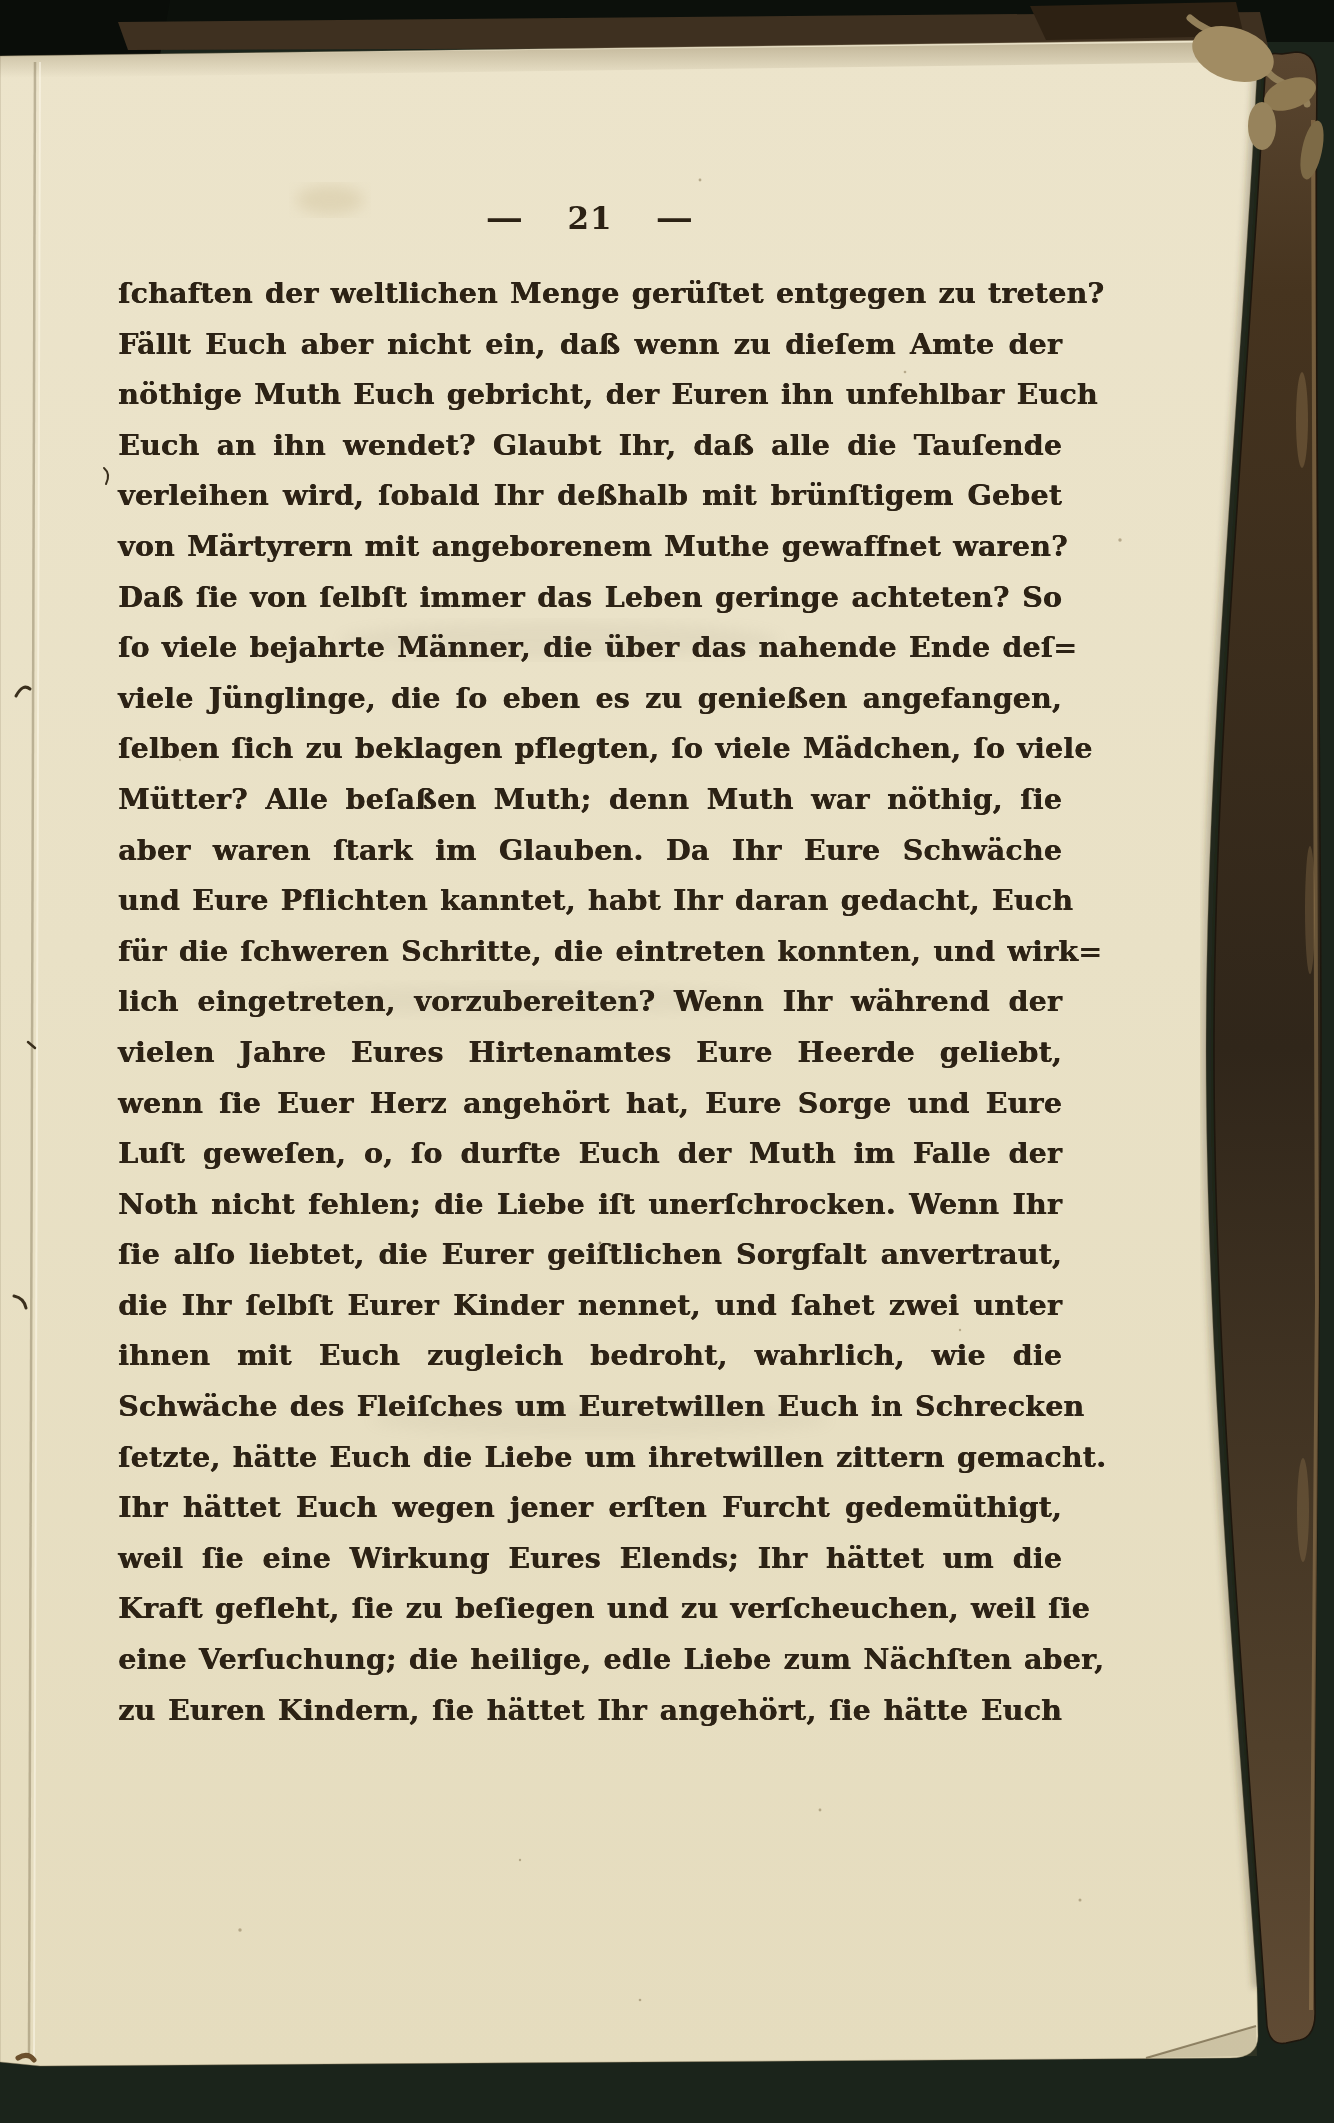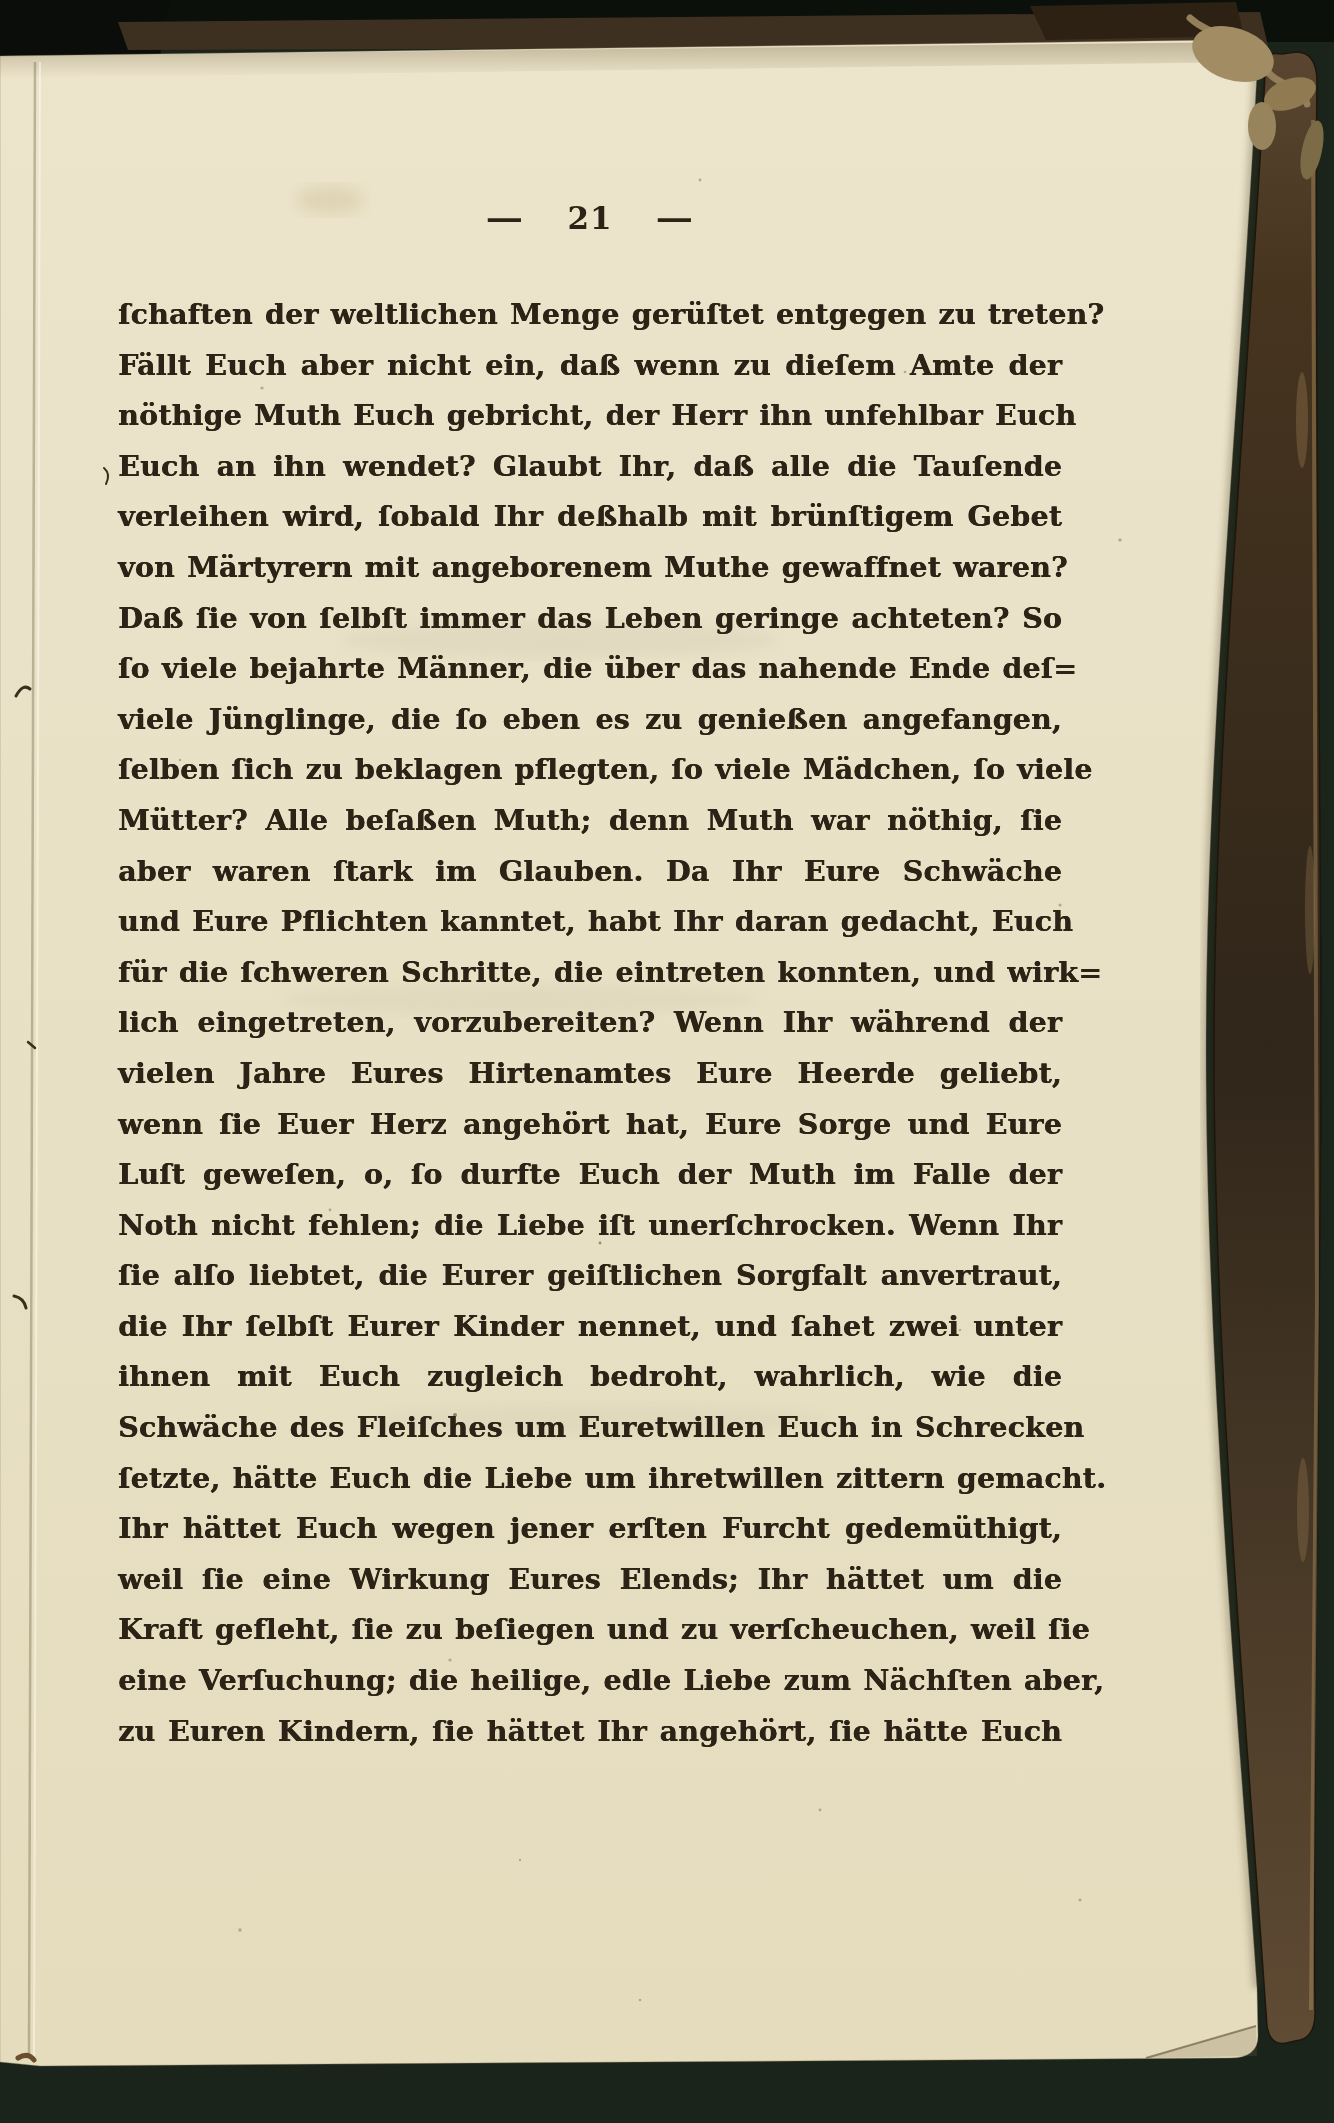--- a/index.html
+++ b/index.html
@@ -11,21 +11,21 @@
   }
   .bg{position:absolute;left:0;top:0;}
   .page-header{
     position:absolute;left:118px;top:196px;width:944px;height:44px;
     display:flex;justify-content:center;align-items:center;gap:46px;
     font-weight:700;font-size:31px;color:var(--ink,#2c2215);
     letter-spacing:1px;
   }
   .page-header .dash{transform:scaleX(1.2);}
   .text-block{
-    position:absolute;left:118px;top:289px;width:944px;
+    position:absolute;left:118px;top:268px;width:944px;
     color:var(--ink,#2c2215);
   }
   .line{
     height:50.6px;line-height:50.6px;
     font-weight:700;font-size:28.5px;
     text-align:justify;
     -moz-text-align-last:justify;
     text-align-last:justify;
     word-spacing:2px;letter-spacing:0.2px;
     white-space:nowrap;
@@ -144,21 +144,21 @@
 
   <div class="page-header">
     <span class="dash">—</span>
     <span>21</span>
     <span class="dash">—</span>
   </div>
 
   <div class="text-block">
     <div class="line">ſchaften der weltlichen Menge gerüſtet entgegen zu treten?</div>
     <div class="line">Fällt Euch aber nicht ein, daß wenn zu dieſem Amte der</div>
-    <div class="line">nöthige Muth Euch gebricht, der Herr ihn unfehlbar Euch</div>
+    <div class="line">nöthige Muth Euch gebricht, der Euren ihn unfehlbar Euch</div>
     <div class="line">Euch an ihn wendet? Glaubt Ihr, daß alle die Tauſende</div>
     <div class="line">verleihen wird, ſobald Ihr deßhalb mit brünſtigem Gebet</div>
     <div class="line">von Märtyrern mit angeborenem Muthe gewaffnet waren?</div>
     <div class="line">Daß ſie von ſelbſt immer das Leben geringe achteten? So</div>
     <div class="line">ſo viele bejahrte Männer, die über das nahende Ende deſ=</div>
     <div class="line">viele Jünglinge, die ſo eben es zu genießen angefangen,</div>
     <div class="line">ſelben ſich zu beklagen pflegten, ſo viele Mädchen, ſo viele</div>
     <div class="line">Mütter? Alle beſaßen Muth; denn Muth war nöthig, ſie</div>
     <div class="line">aber waren ſtark im Glauben. Da Ihr Eure Schwäche</div>
     <div class="line">und Eure Pflichten kanntet, habt Ihr daran gedacht, Euch</div>

